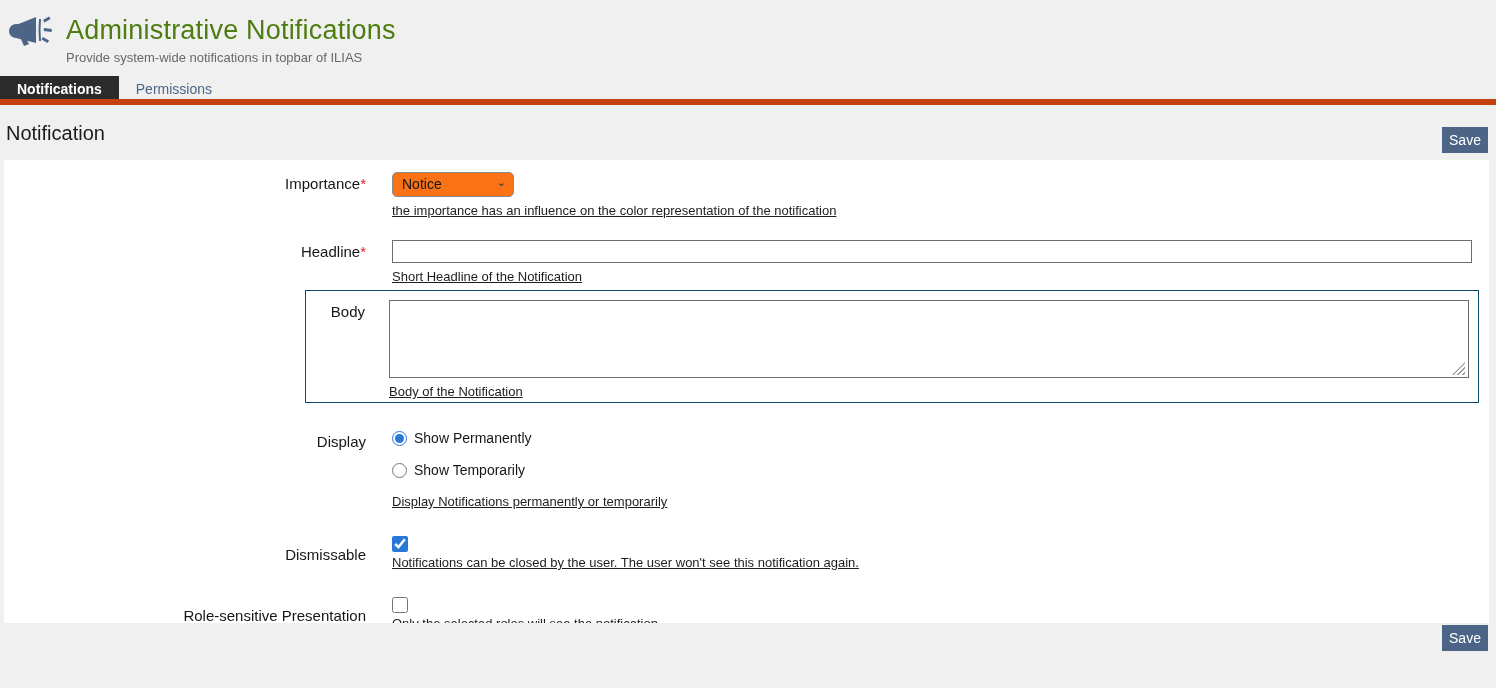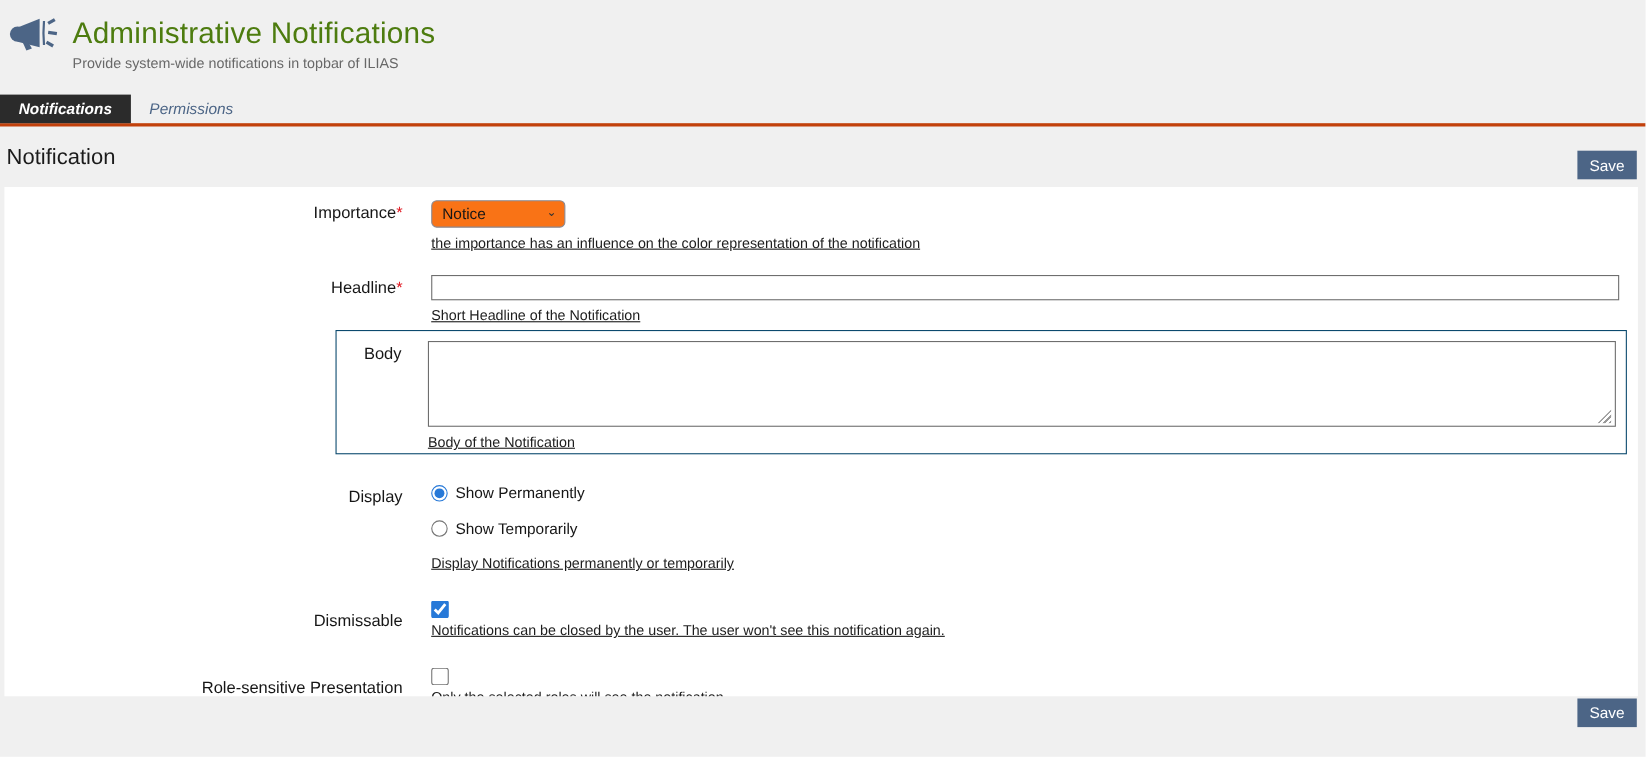--- a/index.html
+++ b/index.html
@@ -24,25 +24,24 @@
   }
   .page-subtitle {
     margin-left: 58px;
     margin-top: 3px;
     font-size: 13px;
     color: #686868;
   }
 
   
   .tabbar {
-    margin-top: 21px;
+    margin-top: 11px;
     display: flex;
-    border-bottom: 3px solid #c2410c;
+    border-bottom: 6px solid #c2410c;
     height: 29px;
-    font-style: italic;
   }
   .tab {
     font-size: 14px;
     line-height: 26px;
     padding: 0 17px;
     cursor: pointer;
     white-space: nowrap;
   }
   .tab.active {
     background: #2b2b2b;
@@ -58,21 +57,21 @@
     left: 6px;
     top: 17px;
     font-size: 20px;
     font-weight: normal;
     color: #1b1b1b;
   }
   .btn-save {
     position: absolute;
     right: 8px;
     top: 22px;
-    width: 54px;
+    width: 46px;
     height: 26px;
     background: #4c6586;
     color: #ffffff;
     border: none;
     font-size: 14px;
     font-family: inherit;
     cursor: pointer;
   }
 
   

